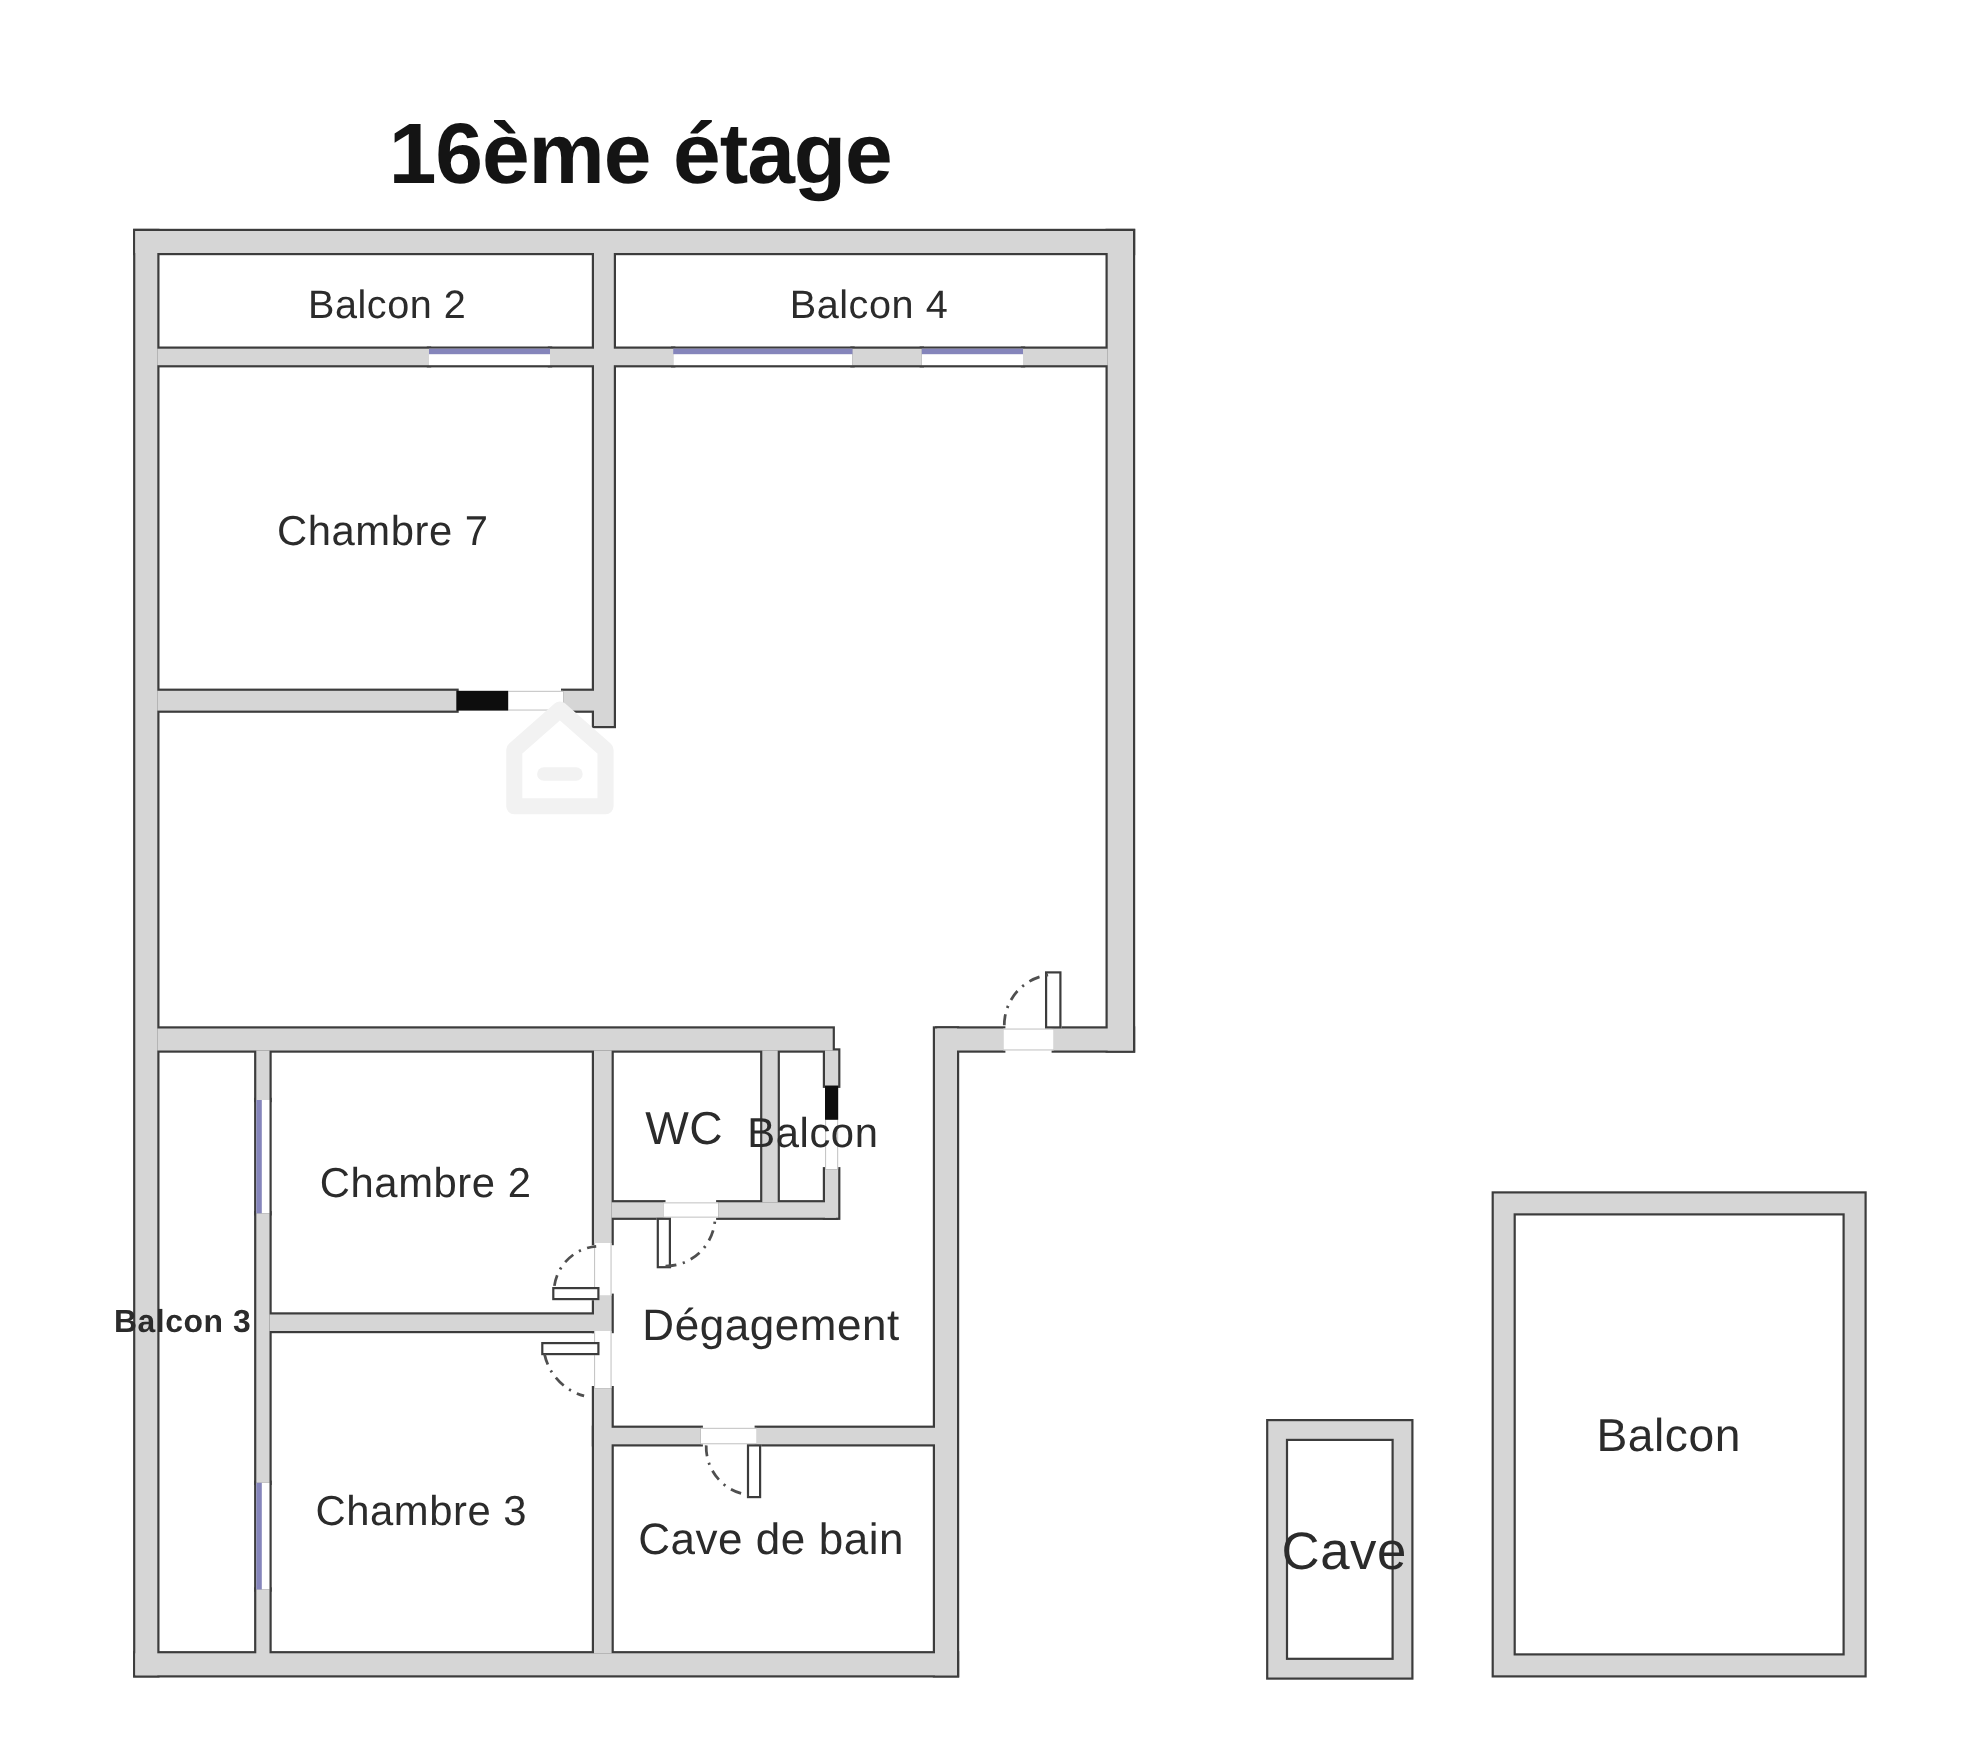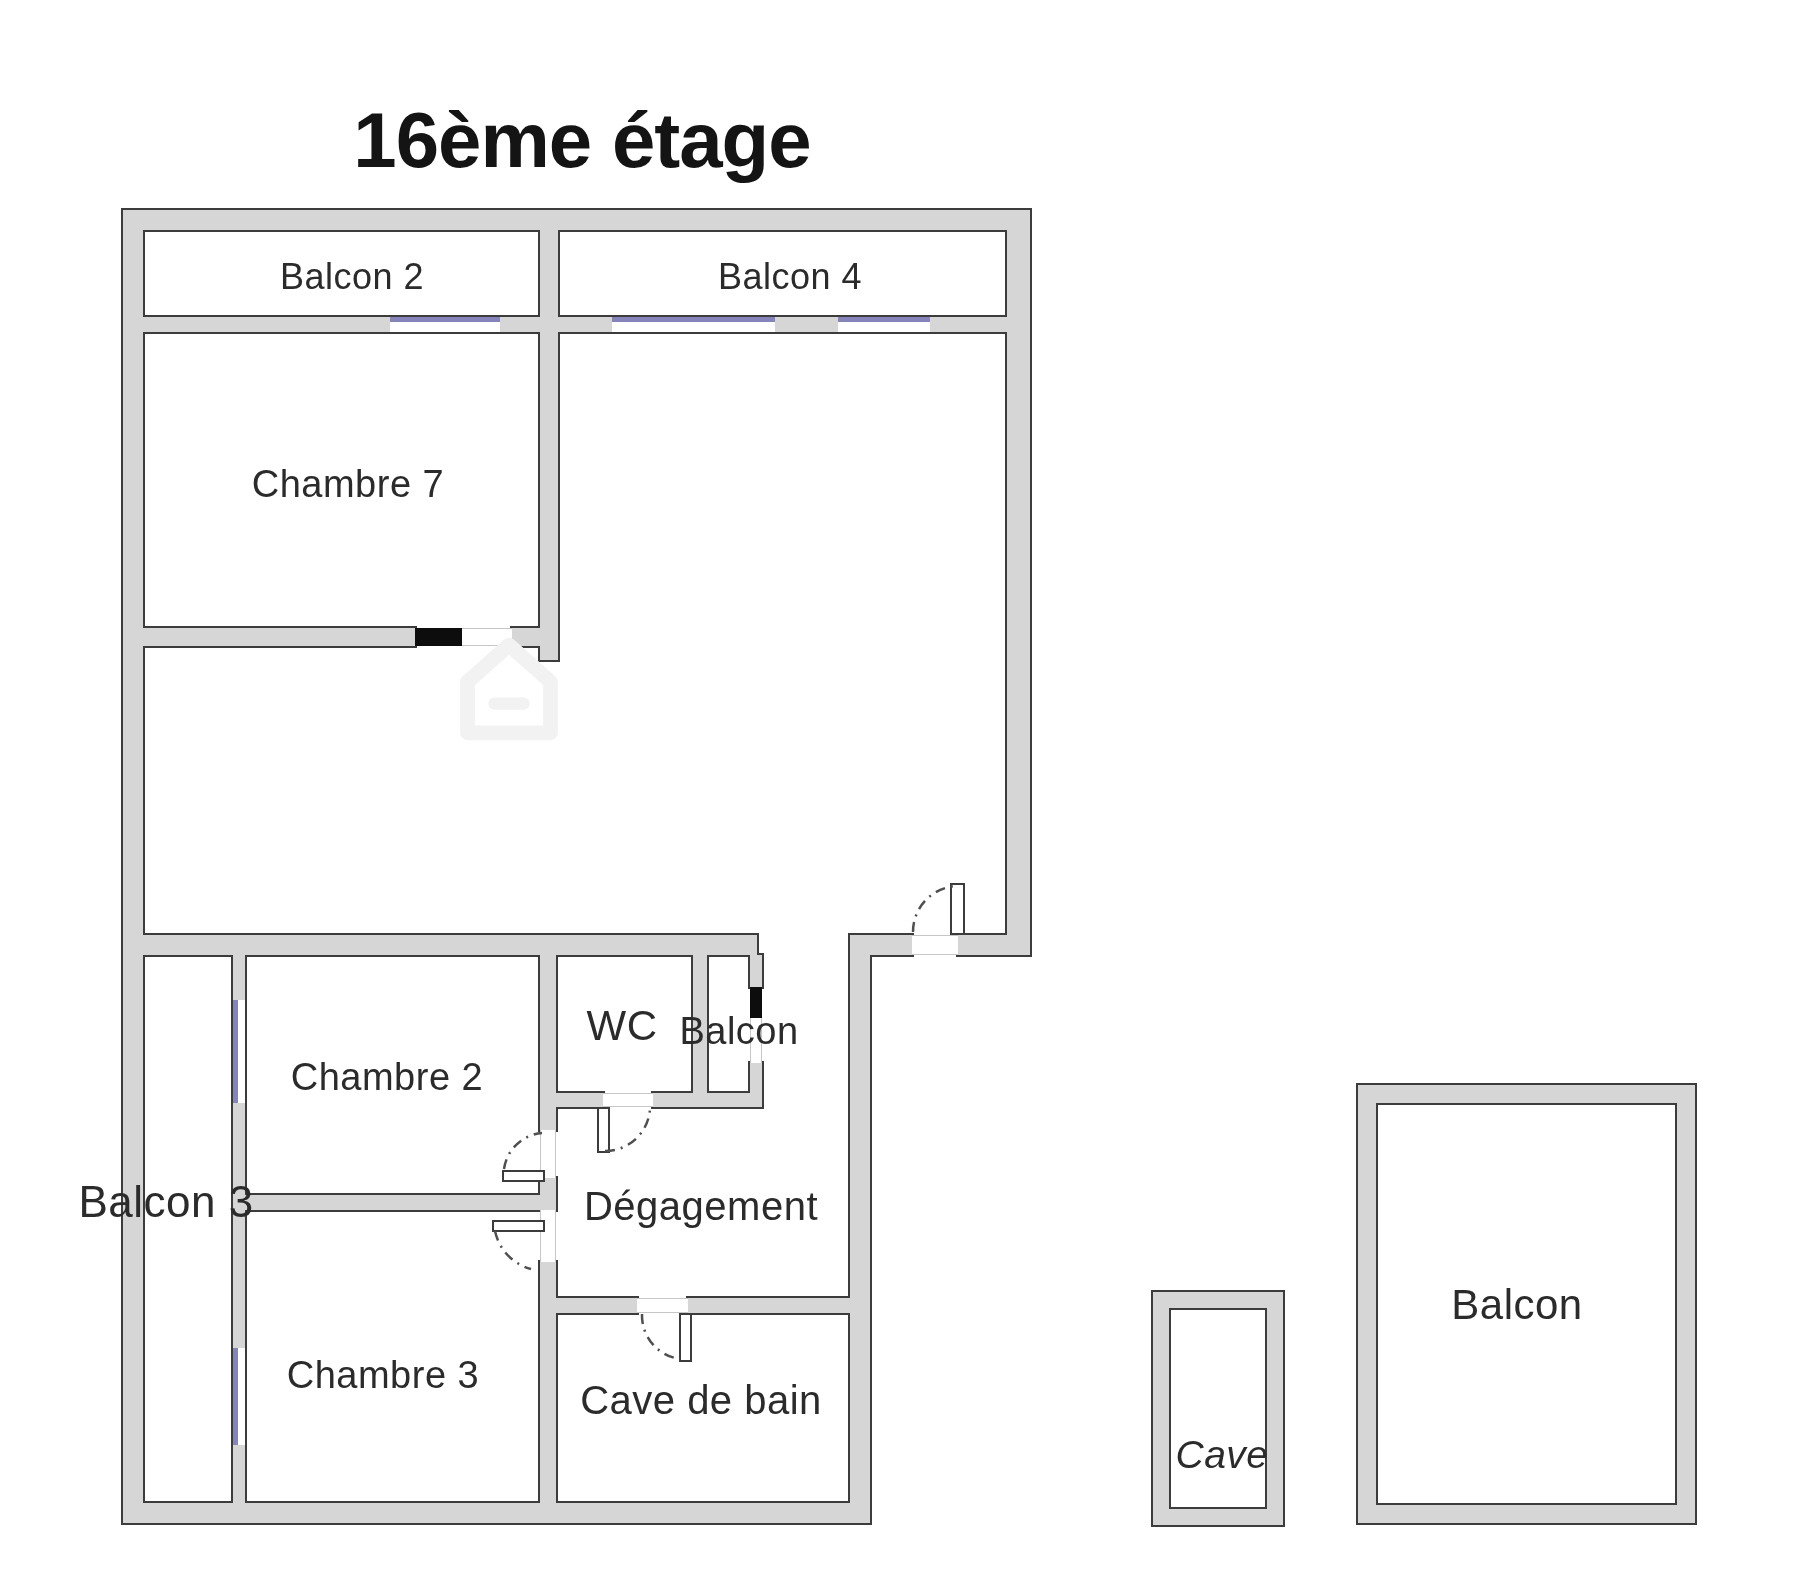--- a/index.html
+++ b/index.html
@@ -150,25 +150,25 @@
       <path d="M 495 1231 A 50 50 0 0 0 531 1269" fill="none" stroke="#4f4f4f" stroke-width="2.5" stroke-dasharray="10 6 2 6"></path>
       <path d="M 642 1314 A 44 44 0 0 0 680 1359" fill="none" stroke="#4f4f4f" stroke-width="2.5" stroke-dasharray="10 6 2 6"></path>
     </svg>
   <div class="layer" id="labels">
       <div class="room-label" style="left: 352px; top: 277px; font-size: 36px;">Balcon 2</div>
       <div class="room-label" style="left: 790px; top: 277px; font-size: 36px;">Balcon 4</div>
       <div class="room-label" style="left: 348px; top: 484px; font-size: 38px;">Chambre 7</div>
       <div class="room-label" style="left: 622px; top: 1026px; font-size: 42px;">WC</div>
       <div class="room-label" style="left: 739px; top: 1031px; font-size: 38px;">Balcon</div>
       <div class="room-label" style="left: 387px; top: 1077px; font-size: 38px;">Chambre 2</div>
-      <div class="room-label" style="left: 166px; top: 1202px; font-size: 44px;">Balcon 3</div>
+      <div class="room-label" style="left: 166px; top: 1202px; font-size: 29px; font-weight: bold;">Balcon 3</div>
       <div class="room-label" style="left: 701px; top: 1206px; font-size: 40px;">Dégagement</div>
       <div class="room-label" style="left: 383px; top: 1375px; font-size: 38px;">Chambre 3</div>
       <div class="room-label" style="left: 701px; top: 1400px; font-size: 40px;">Cave de bain</div>
-      <div class="room-label" style="left: 1222px; top: 1455px; font-size: 39px; font-style: italic;">Cave</div>
+      <div class="room-label" style="left: 1222px; top: 1411px; font-size: 48px;">Cave</div>
       <div class="room-label" style="left: 1517px; top: 1305px; font-size: 42px;">Balcon</div>
     </div>
 </div>
 
 <div class="watermark">
   <svg width="128" height="122" viewBox="0 0 100 100">
     <path d="M 16 44 L 50 14 L 84 44 L 84 86 L 16 86 Z" fill="none" stroke="#f2f2f2" stroke-width="12" stroke-linejoin="round"></path>
     <path d="M 38 62 L 62 62" fill="none" stroke="#f2f2f2" stroke-width="10" stroke-linecap="round"></path>
   </svg>
 </div>

